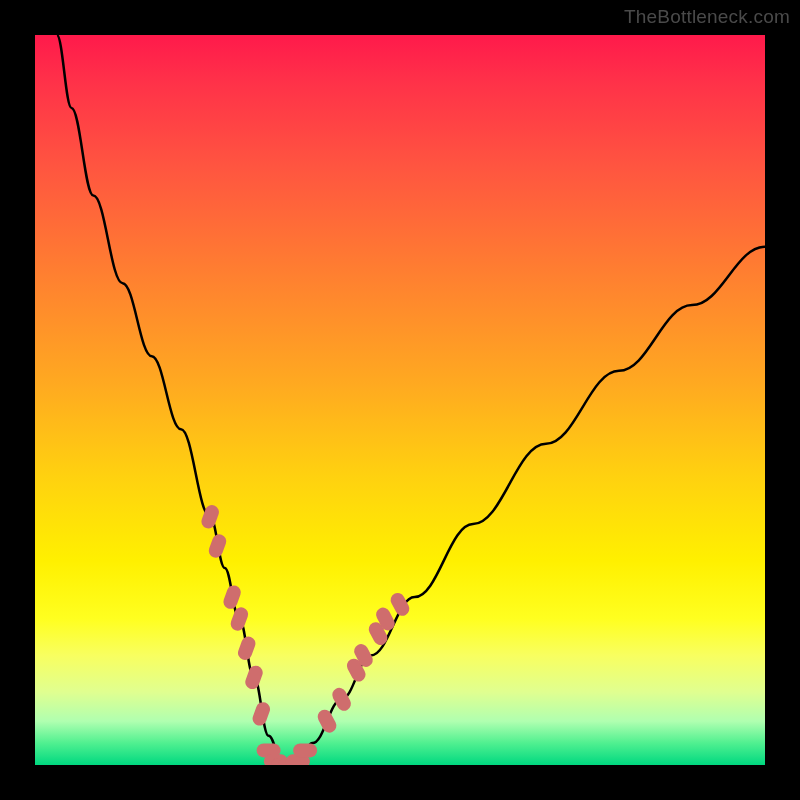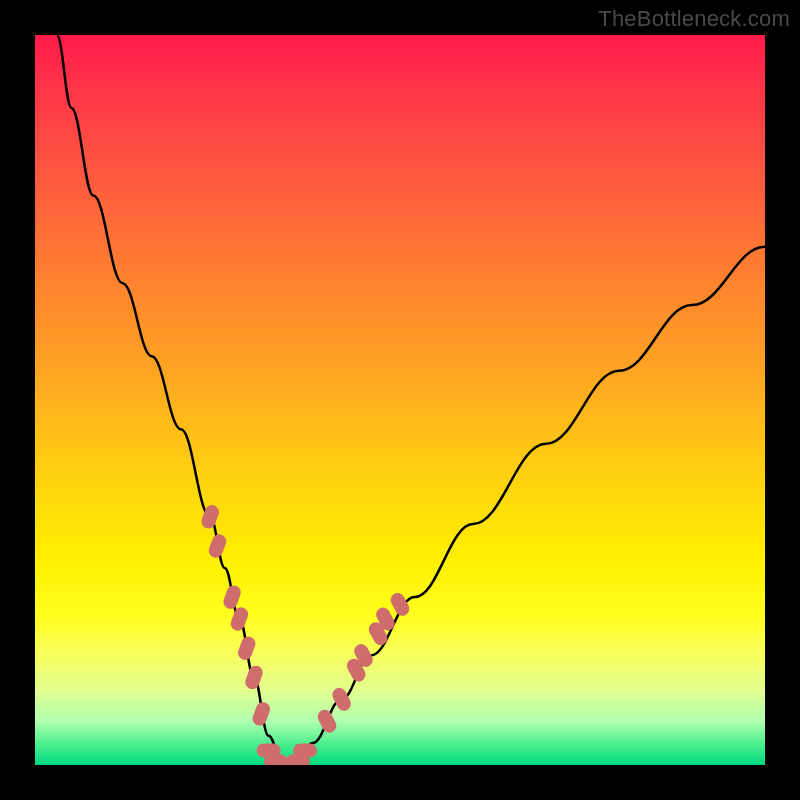--- a/index.html
+++ b/index.html
@@ -32,21 +32,21 @@
       #b0ffb0 94%,
       #50f090 97%,
       #00d880 100%
     );
   }
   .watermark {
     position: absolute;
     top: 6px;
     right: 10px;
     color: #4a4a4a;
-    font-size: 22px;
+    font-size: 19px;
     font-weight: 500;
     z-index: 10;
     letter-spacing: 0.2px;
     text-align: right;
   }
   svg.curve {
     position: absolute;
     left: 0;
     top: 0;
     width: 730px;

